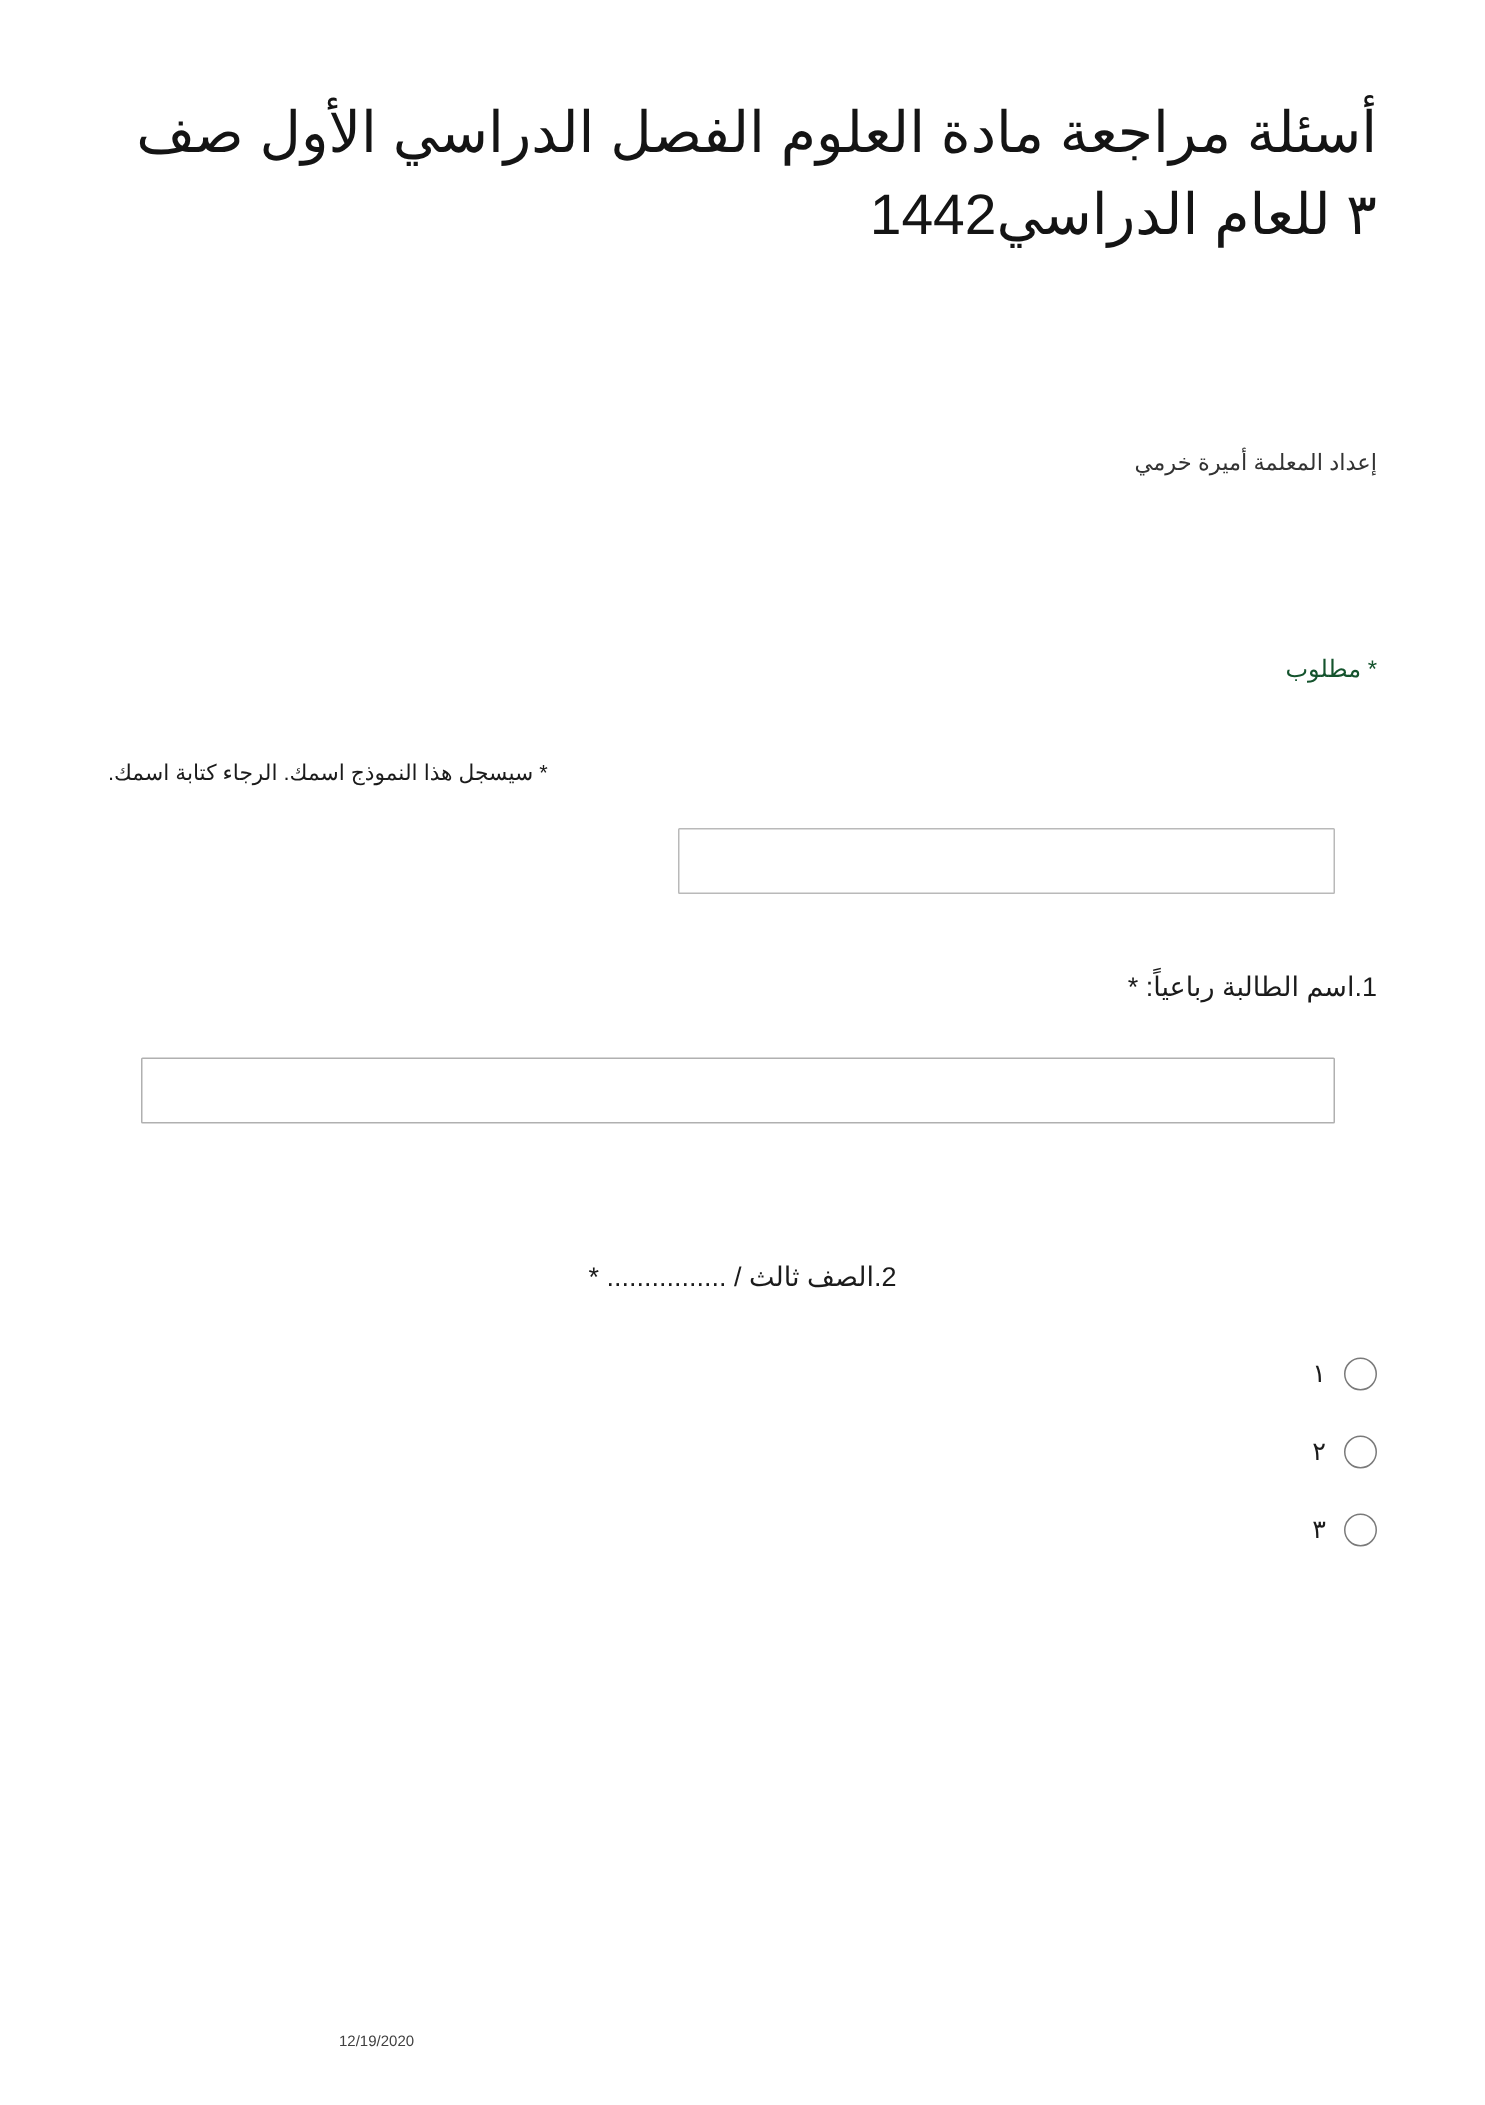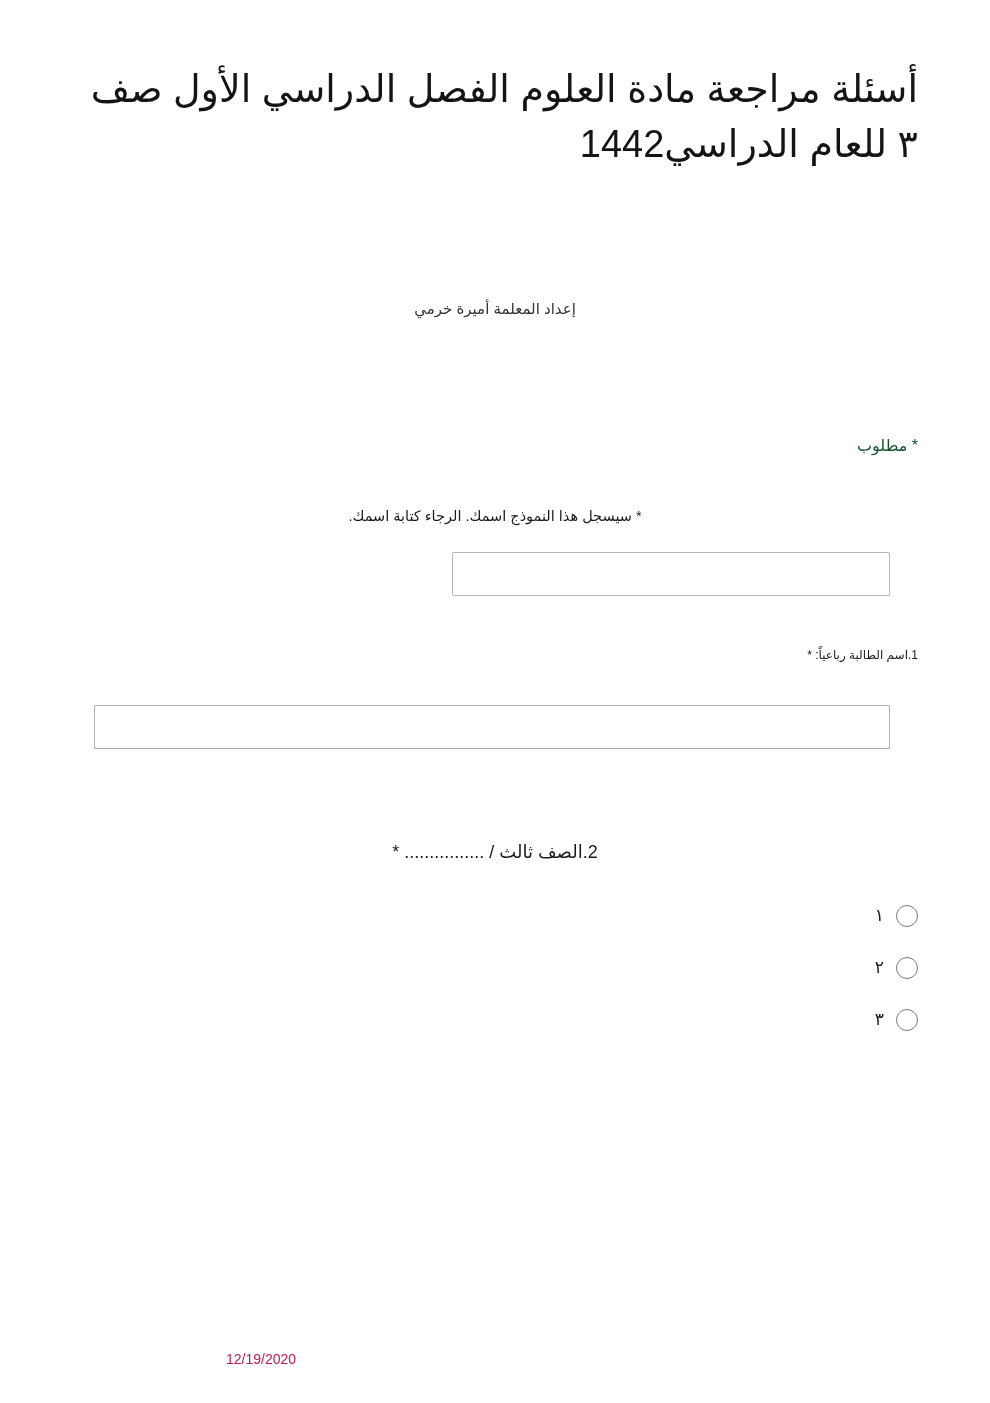--- a/index.html
+++ b/index.html
@@ -35,21 +35,21 @@
     color: #141414;
     letter-spacing: 0px;
   }
 
   
   .form-subtitle {
     position: absolute;
     top: 298px;
     right: 72px;
     width: 846px;
-    text-align: center;
+    text-align: right;
     font-size: 15px;
     line-height: 1.4;
     color: #333333;
   }
 
   
   .required-note {
     position: absolute;
     top: 436px;
     right: 72px;
@@ -58,21 +58,21 @@
     font-size: 16px;
     color: #14532d;
   }
 
   
   .name-notice {
     position: absolute;
     top: 508px;
     right: 72px;
     width: 846px;
-    text-align: center;
+    text-align: left;
     font-size: 14.5px;
     color: #1b1b1b;
   }
 
   
   .name-input {
     position: absolute;
     top: 552px;
     right: 100px;
     width: 438px;
@@ -83,21 +83,21 @@
     border-radius: 1px;
   }
 
   
   .q1-label {
     position: absolute;
     top: 648px;
     right: 72px;
     width: 846px;
     text-align: right;
-    font-size: 12px;
+    font-size: 18px;
     color: #1b1b1b;
   }
   .q1-input {
     position: absolute;
     top: 705px;
     right: 100px;
     width: 796px;
     height: 44px;
     border: 1px solid #b0b0b0;
     background: #ffffff;
@@ -143,22 +143,22 @@
     color: #1b1b1b;
     margin-right: 12px;
     line-height: 22px;
   }
 
   
   .footer-date {
     position: absolute;
     bottom: 36px;
     left: 72px;
-    font-size: 14px;
-    color: #be185d;
+    font-size: 10px;
+    color: #404040;
     direction: ltr;
     text-align: left;
   }
 </style>
 </head>
 <body>
 
 <div class="page">
 
   <div class="form-title">أسئلة مراجعة مادة العلوم الفصل الدراسي الأول صف ٣ للعام الدراسي1442</div>

